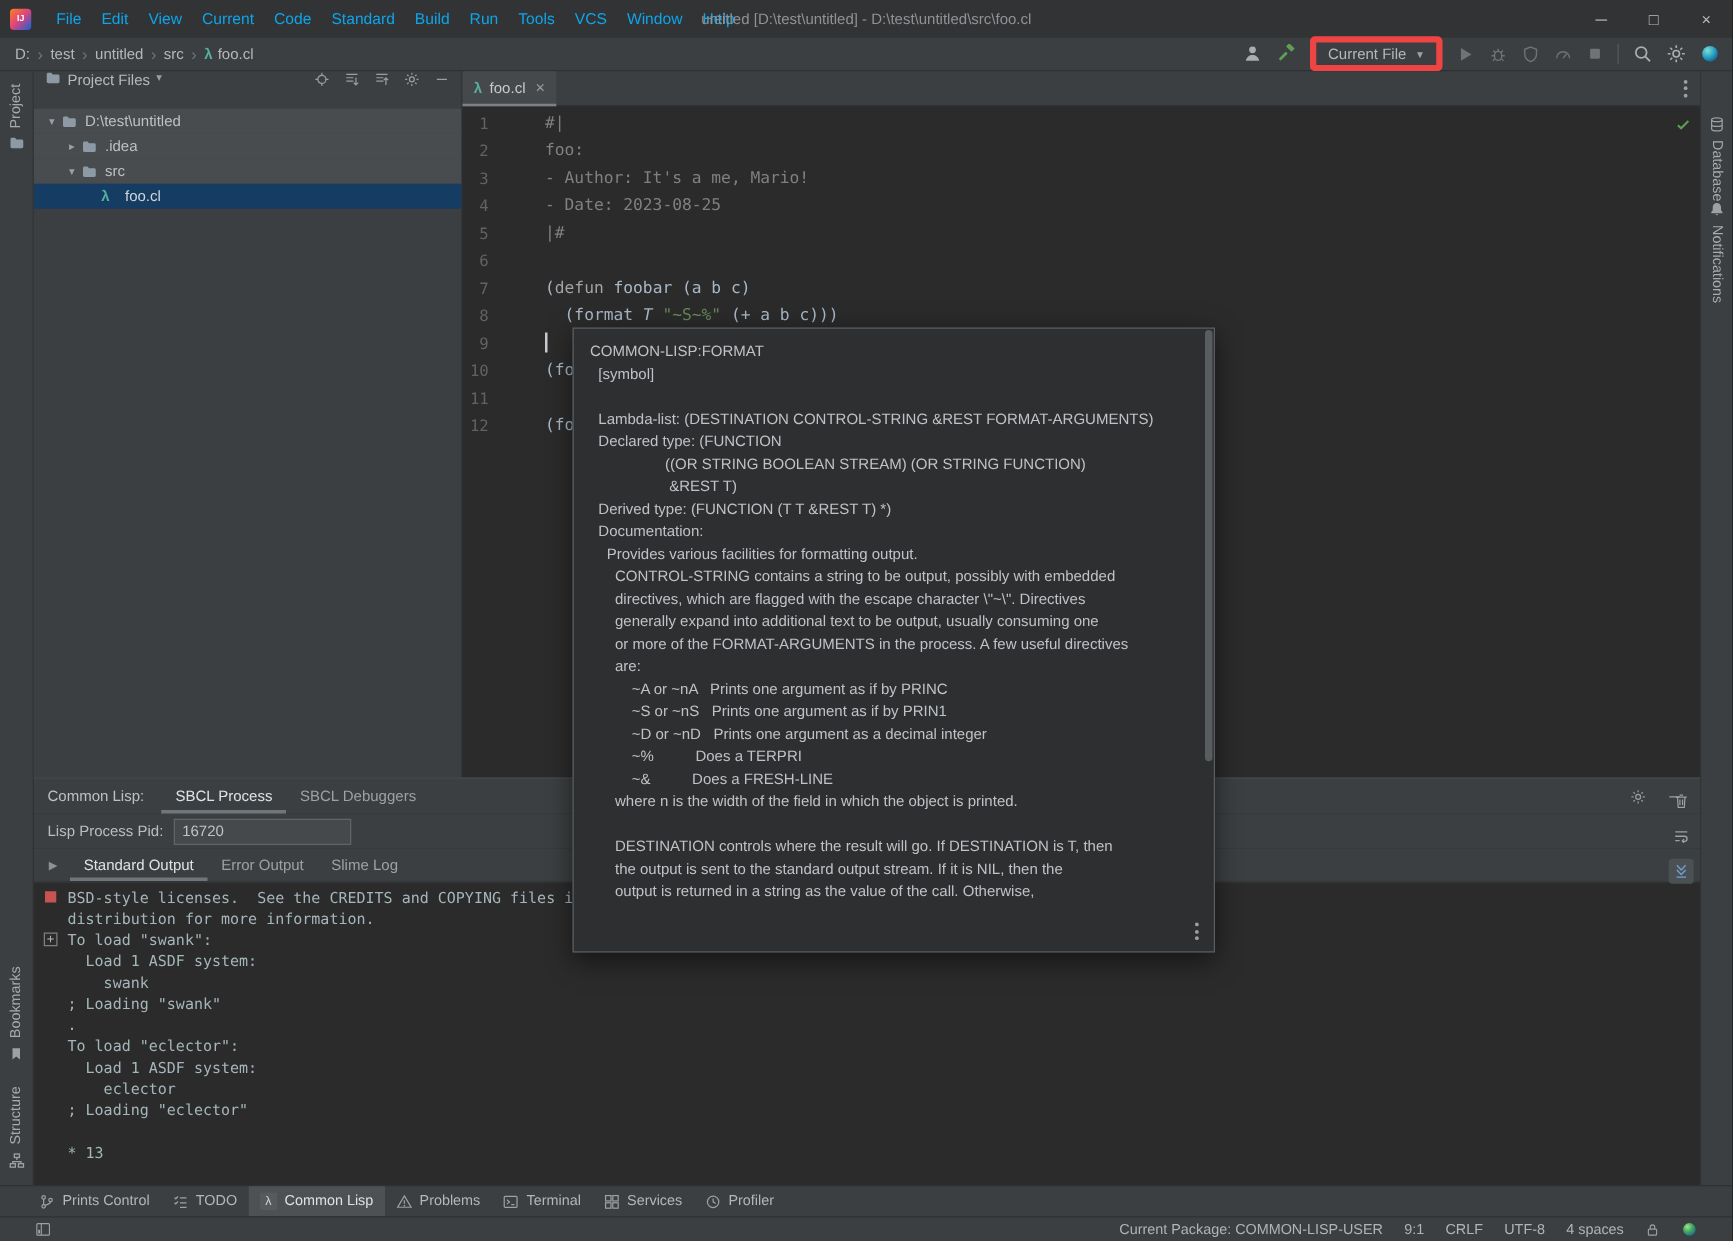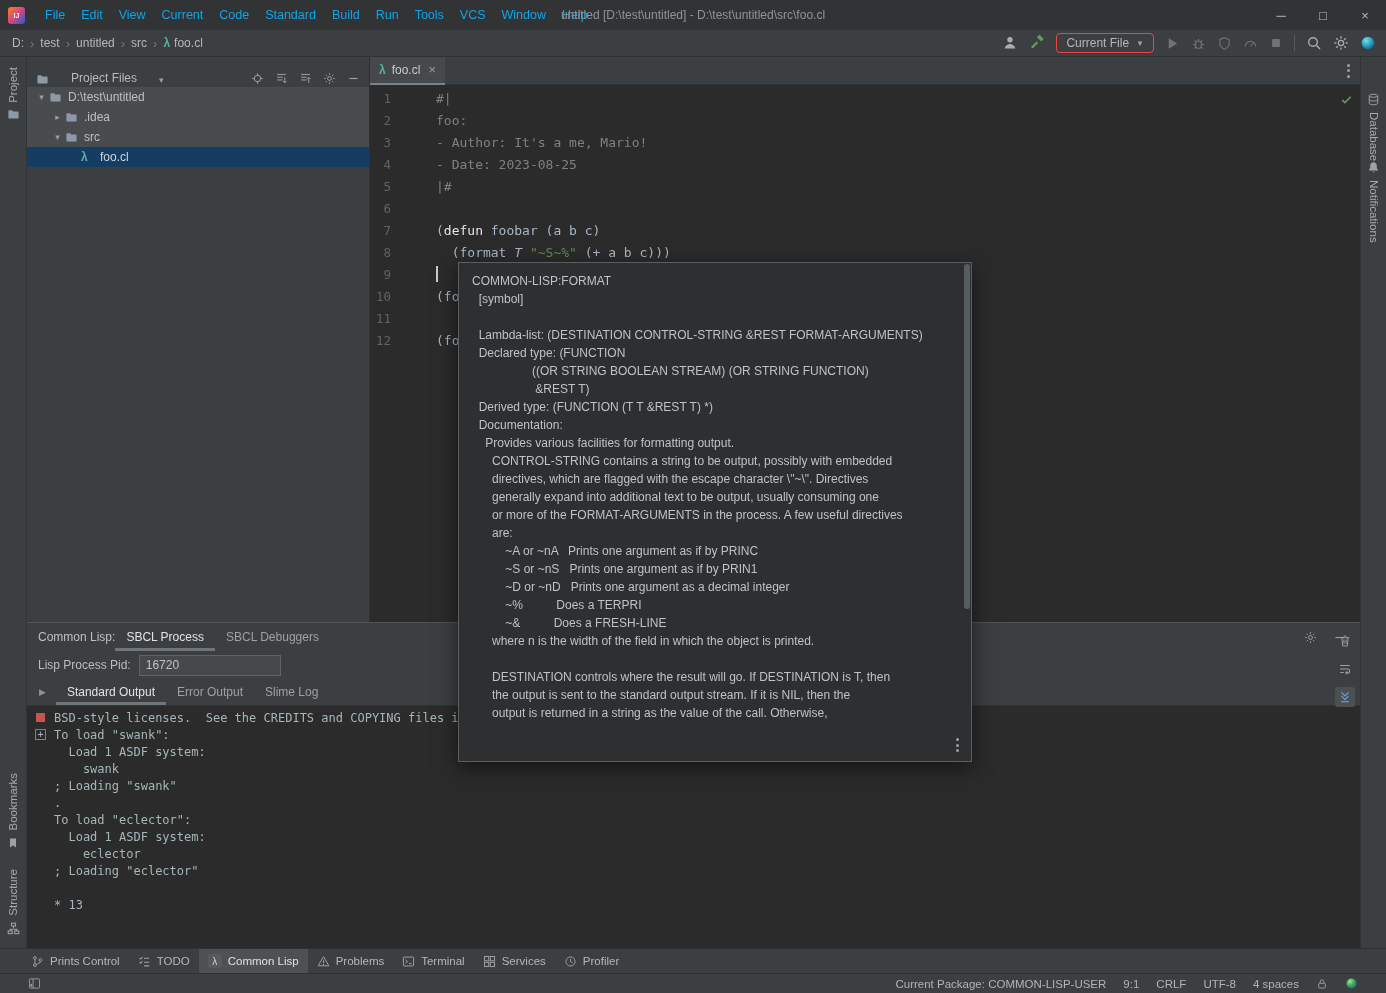--- a/index.html
+++ b/index.html
@@ -21,37 +21,37 @@
   
   #navbar{position:absolute;top:30px;left:0;right:0;height:27px;background:#3c3f41;border-bottom:1px solid #2f3234;
           display:flex;align-items:center;padding:0 10px}
   #breadcrumbs{display:flex;align-items:center}
   .crumb{display:flex;align-items:center;gap:4px;color:#b4b8bb;padding:0 2px;white-space:nowrap}
   .crumb-sep{color:#72767a;font-size:13px;padding:0 4px}
   .lam{color:#55b0a0;font-weight:bold;font-size:12px;line-height:1}
   #nav-actions{margin-left:auto;display:flex;align-items:center;gap:11px;color:#a9adb0}
   .nav-ic{color:#a9adb0;display:flex}
   .nav-ic.dim{color:#6f7376}
-  #run-config{display:flex;align-items:center;gap:7px;border:1px solid #ef4444;border-radius:4px;padding:2px 9px;color:#b4b8bb}
+  #run-config{display:flex;align-items:center;gap:7px;border:5px solid #ef4444;border-radius:4px;padding:2px 9px;color:#b4b8bb}
   .vdiv{width:1px;height:16px;background:#55595c}
 
   
   #main-row{position:absolute;top:57px;left:0;right:0;height:891px;display:flex}
   #left-strip{width:27px;background:#3c3f41;border-right:1px solid #323537;position:relative;flex:none}
   #right-strip{width:26px;background:#3c3f41;border-left:1px solid #323537;position:relative;flex:none}
   .strip-item{position:absolute;left:0;width:100%;display:flex;flex-direction:column;align-items:center;gap:6px;
               color:#a7abae;font-size:11.5px;cursor:default}
   .vtext-left{writing-mode:vertical-lr;transform:rotate(180deg)}
   .vtext-right{writing-mode:vertical-rl}
   #center-col{flex:1;display:flex;flex-direction:column;min-width:0}
   #top-area{height:565px;display:flex;min-height:0}
 
   
   #project-panel{width:343px;background:#3c3f41;border-right:1px solid #2f3234;display:flex;flex-direction:column;flex:none}
-  #project-header{height:28px;display:flex;align-items:flex-end;padding:0 9px;gap:22px;color:#b7babd}
+  #project-header{height:28px;display:flex;align-items:flex-start;padding:0 9px;gap:5px;color:#b7babd}
   #project-header .spacer{flex:1}
   #ph-icons{display:flex;align-items:center;gap:11px}
   .ph-icon{color:#9b9fa2;display:flex}
   #project-tree{padding-top:2px}
   .tree-row{height:20px;display:flex;align-items:center;font-size:12px;color:#bcc0c3;cursor:default}
   .tree-row.grouped{background:#494c4e}
   .tree-row.selected{background:#153d63;color:#d2d5d8}
   .tw-chev{width:15px;color:#9b9fa2;font-size:9px;text-align:center;flex:none}
   .tw-icon{width:17px;display:flex;flex:none}
   .tw-label{padding-left:2px;white-space:nowrap}
@@ -62,31 +62,31 @@
   #editor-tab{height:28px;display:flex;align-items:center;gap:6px;padding:0 9px;background:#45494c;
               border-bottom:2px solid #7d8184;color:#c7cacd}
   .tab-close{color:#9a9ea1;font-size:13px;margin-left:2px}
   #tabbar-kebab{margin-left:auto;margin-right:10px}
   #inspect-ok{position:absolute;top:36px;right:7px}
   #editor-lines{padding-top:2px;font-family:"DejaVu Sans Mono",monospace;font-size:13px}
   .ed-line{height:22px;display:flex;align-items:center}
   .ed-gutter{width:66px;padding-right:45px;text-align:right;color:#606366;font-size:12.5px;flex:none}
   .ed-code{white-space:pre}
   .c-comment{color:#808080}
-  .c-kw{color:#e5e5e5}
+  .c-kw{color:#a3a3a3}
   .c-str{color:#6a8759}
   .c-plain{color:#a9b7c6}
   .c-const{color:#a9b7c6;font-style:italic}
   .caret{display:inline-block;width:2px;height:16px;background:#c8cbce;vertical-align:middle}
 
   
   #console-panel{flex:1;display:flex;flex-direction:column;background:#2b2b2b;border-top:1px solid #505456;position:relative;min-height:0}
   .cp-row{background:#3c3f41;display:flex;align-items:center;flex:none}
   #cp-header{height:28px;padding-left:11px}
-  #cp-title{color:#bcc0c3;}
+  #cp-title{color:#bcc0c3;margin-right:14px}
   .cp-tab{padding:0 11px;height:100%;display:flex;align-items:center;color:#9da1a4;cursor:default;white-space:nowrap}
   .cp-tab.selected{color:#e0e3e5;box-shadow:inset 0 -3px 0 #70757a}
   #cp-tabs{display:flex;height:100%}
   #cp-header-icons{margin-left:auto;display:flex;gap:16px;margin-right:14px;color:#a3a7aa;align-items:center}
   #cp-pid-row{height:28px;padding-left:11px;gap:8px}
   #pid-input{width:142px;height:21px;background:#45494a;border:1px solid #5e6468;color:#c0c3c6;padding:0 6px;
              font-size:12px;font-family:"Liberation Sans",sans-serif}
   #cp-tabs-row{height:27px;padding-left:12px;border-bottom:1px solid #313436}
   .out-arrow{color:#8d9194;font-size:9px;margin-right:10px}
   #cp-output-tabs{display:flex;height:100%}
@@ -492,20 +492,24 @@
         </div>
         <div id="console-output">
           <div id="console-lines">
               <div class="con-row">
                 <span class="con-gutter">
                   <span class="red-sq"></span>
                 </span>
                 <span class="con-text">BSD-style licenses.  See the CREDITS and COPYING files in</span>
               </div>
               <div class="con-row">
+                <span class="con-gutter"></span>
+                <span class="con-text">distribution for more information.</span>
+              </div>
+              <div class="con-row">
                 <span class="con-gutter">
                   <span class="plus-box">+</span>
                 </span>
                 <span class="con-text">To load "swank":</span>
               </div>
               <div class="con-row">
                 <span class="con-gutter"></span>
                 <span class="con-text">  Load 1 ASDF system:</span>
               </div>
               <div class="con-row">

